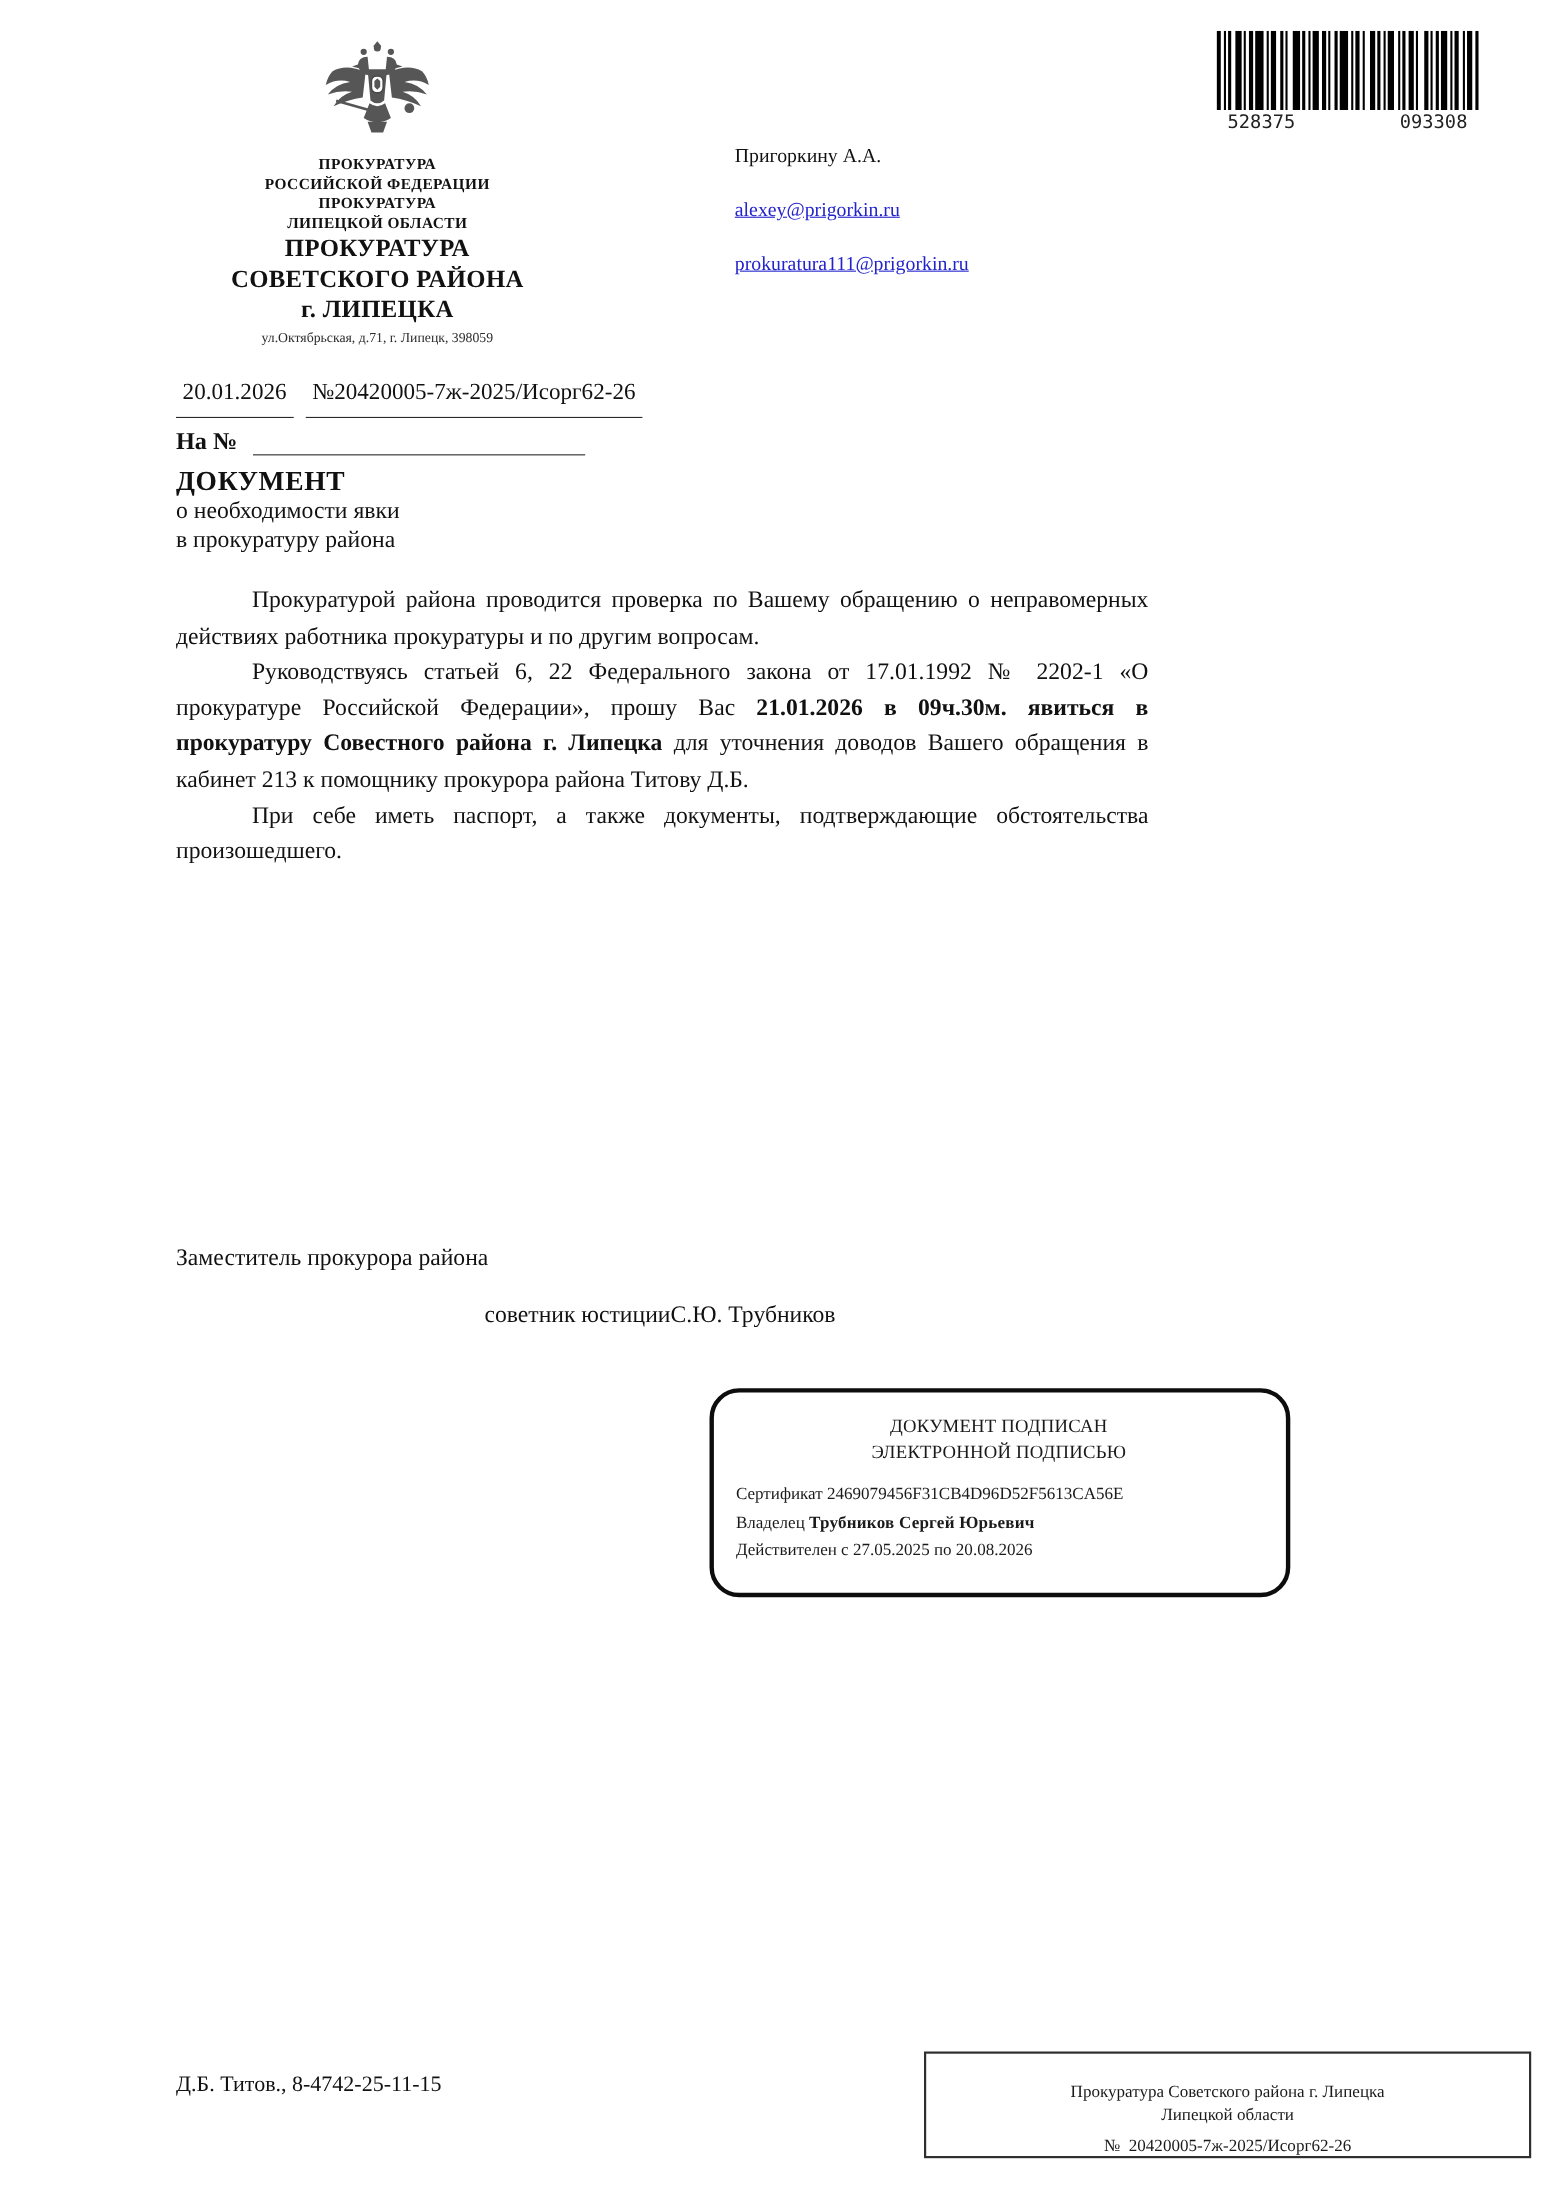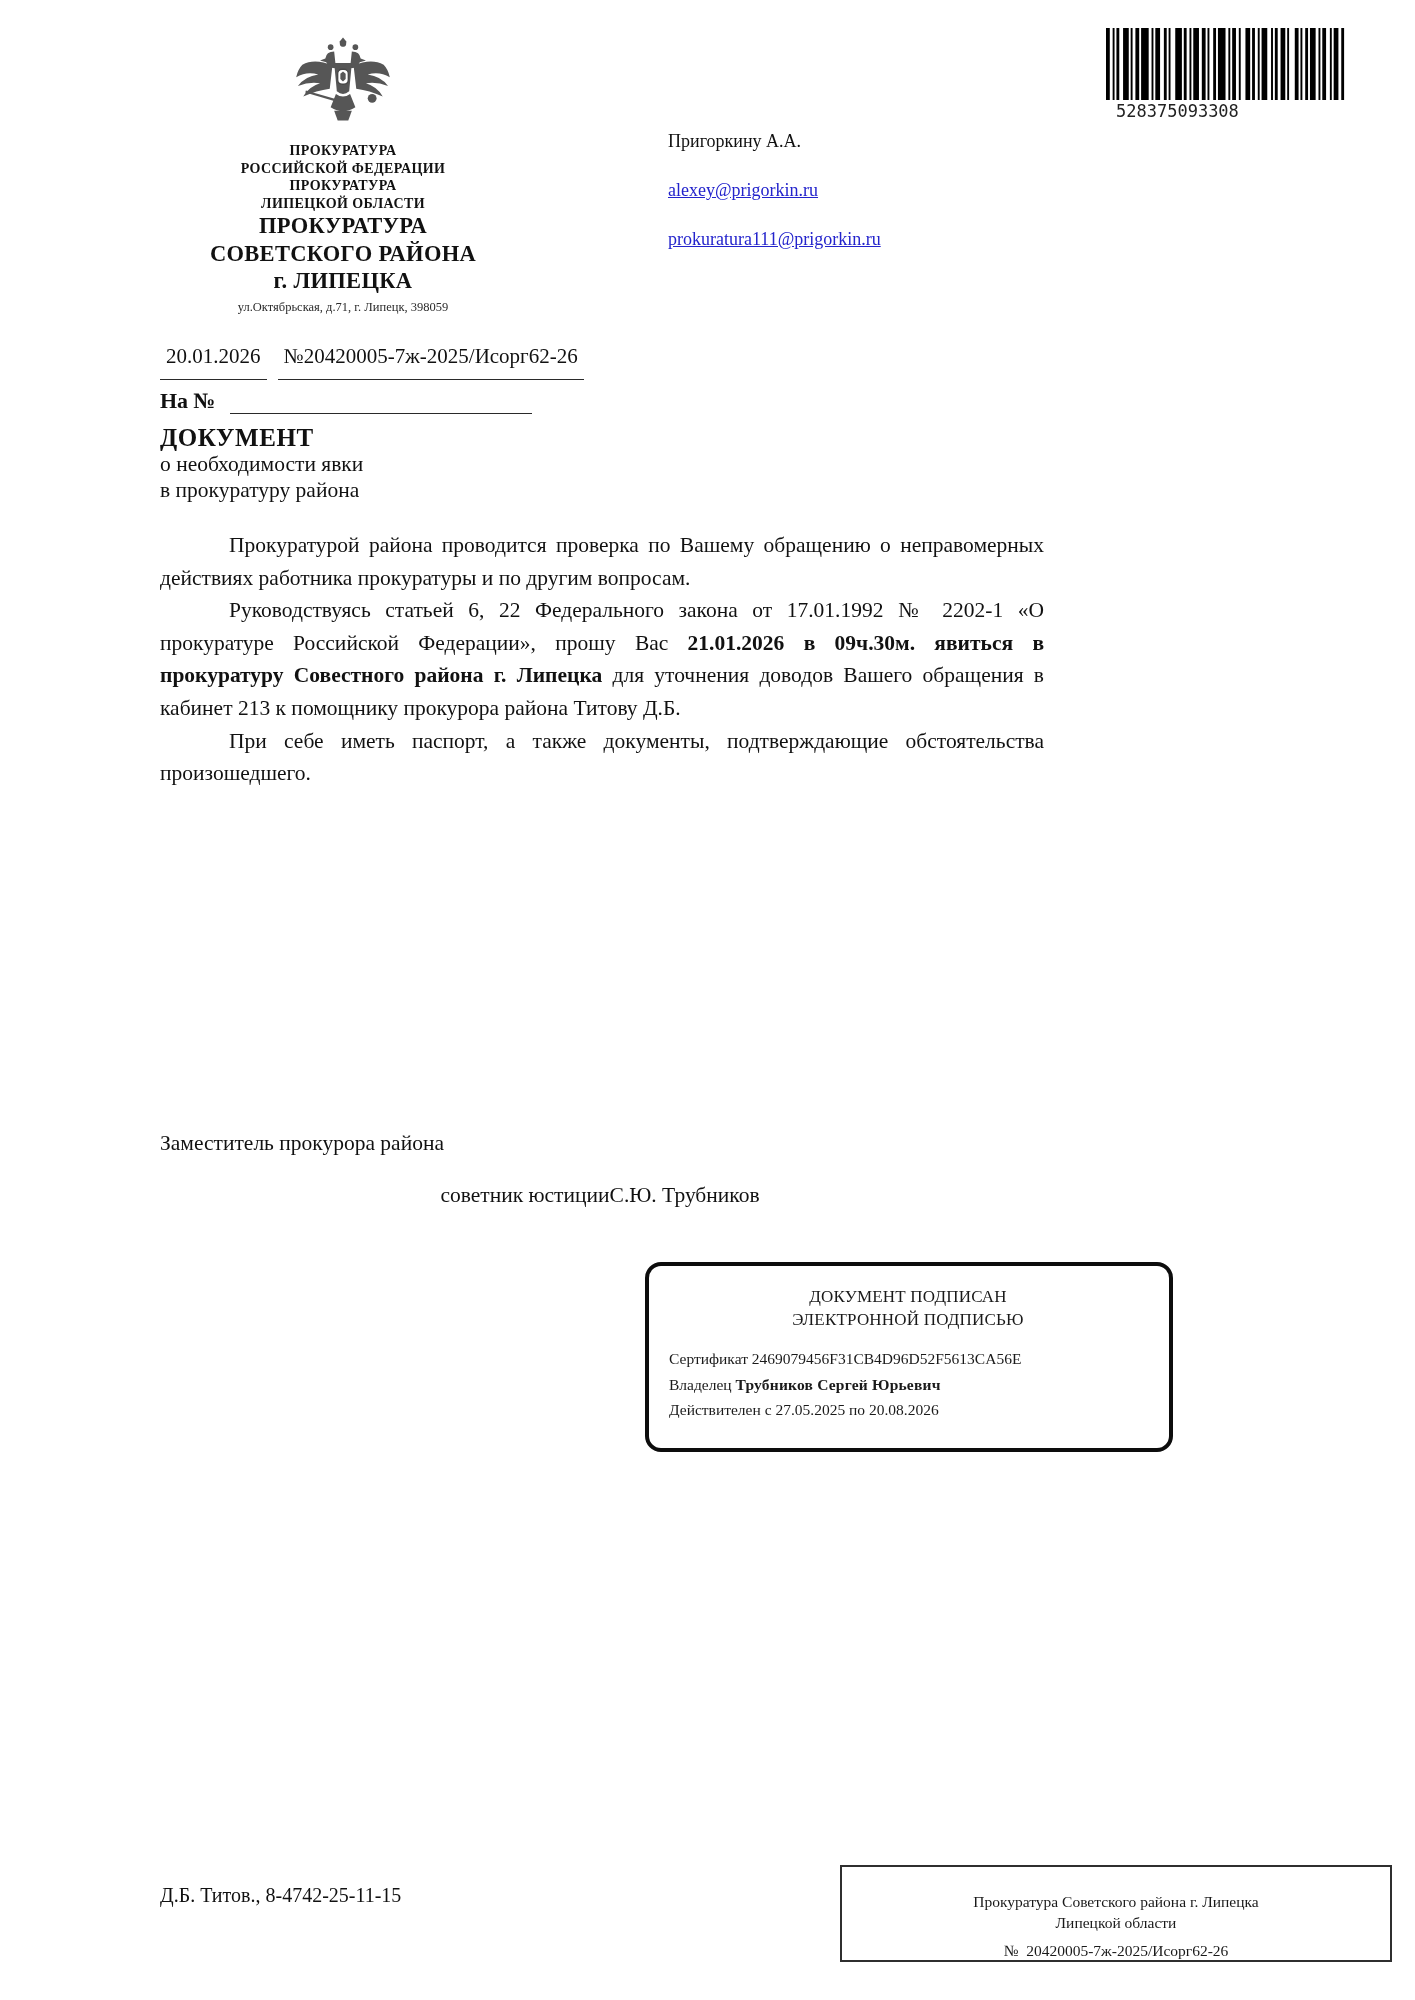--- a/index.html
+++ b/index.html
@@ -10,21 +10,21 @@
   
   .letterhead{position:absolute;left:148px;top:34px;width:390px;text-align:center}
   .emblem-wrap{display:flex;justify-content:center;margin-bottom:4px}
   .lh-small{font-size:14px;font-weight:bold;line-height:17.5px;letter-spacing:.4px}
   .lh-big{font-size:22.5px;font-weight:bold;line-height:27.5px;letter-spacing:.3px}
   .lh-addr{font-size:12.5px;margin-top:5px;color:#2b2b2b}
 
   
   .barcode{position:absolute;left:1106px;top:28px;width:242px}
   .barcode svg{display:block;width:240px;height:72px;fill:#000}
-  .barcode-digits{display:flex;font-family:"DejaVu Sans Mono",monospace;font-size:17px;color:#222;padding:1px 14px 0 10px}
+  .barcode-digits{display:flex;justify-content:space-between;font-family:"DejaVu Sans Mono",monospace;font-size:17px;color:#222;padding:1px 14px 0 10px}
 
   
   .recipient{position:absolute;left:668px;top:126px;font-size:18px;line-height:30px}
   .recipient .rline{margin-bottom:19px}
   a.email{color:#2323cc;text-decoration:underline;cursor:pointer}
 
   
   .refline{position:absolute;left:160px;top:344px;font-size:21px;white-space:nowrap}
   .underl{display:inline-block;border-bottom:1.8px solid #2a2a2a;padding:0 6px 10px}
   .num-underl{margin-left:6px}
@@ -38,21 +38,21 @@
 
   
   .body-text{position:absolute;left:160px;top:529px;width:884px;font-size:21.5px;line-height:32.6px;text-align:justify}
   .body-text p{text-indent:69px}
 
   
   .sig1{position:absolute;left:160px;top:1131px;font-size:21.5px}
   .sig2{position:absolute;left:160px;top:1183px;width:880px;font-size:21.5px;display:flex;justify-content:center}
 
   
-  .esign{position:absolute;left:645px;top:1262px;width:528px;height:190px;border:4.5px solid #0d0d0d;border-radius:16px;background:#fff;padding:20px 22px 12px 20px}
+  .esign{position:absolute;left:645px;top:1262px;width:528px;height:190px;border:4.5px solid #0d0d0d;border-radius:27px;background:#fff;padding:20px 22px 12px 20px}
   .esign-title{text-align:center;font-size:17px;line-height:22.5px;letter-spacing:.2px;color:#1a1a1a}
   .esign-info{font-size:15.5px;line-height:25.5px;margin-top:15px;color:#1a1a1a}
   .esign-info b{letter-spacing:.2px}
 
   
   .executor{position:absolute;left:160px;top:1884px;font-size:20px}
   .stamp{position:absolute;left:840px;top:1865px;width:552px;height:97px;border:2px solid #2f2f2f;text-align:center;font-size:15.5px;line-height:21px;padding-top:24px;color:#1a1a1a}
   .stamp-no{margin-top:7px}
 </style>
 </head>

